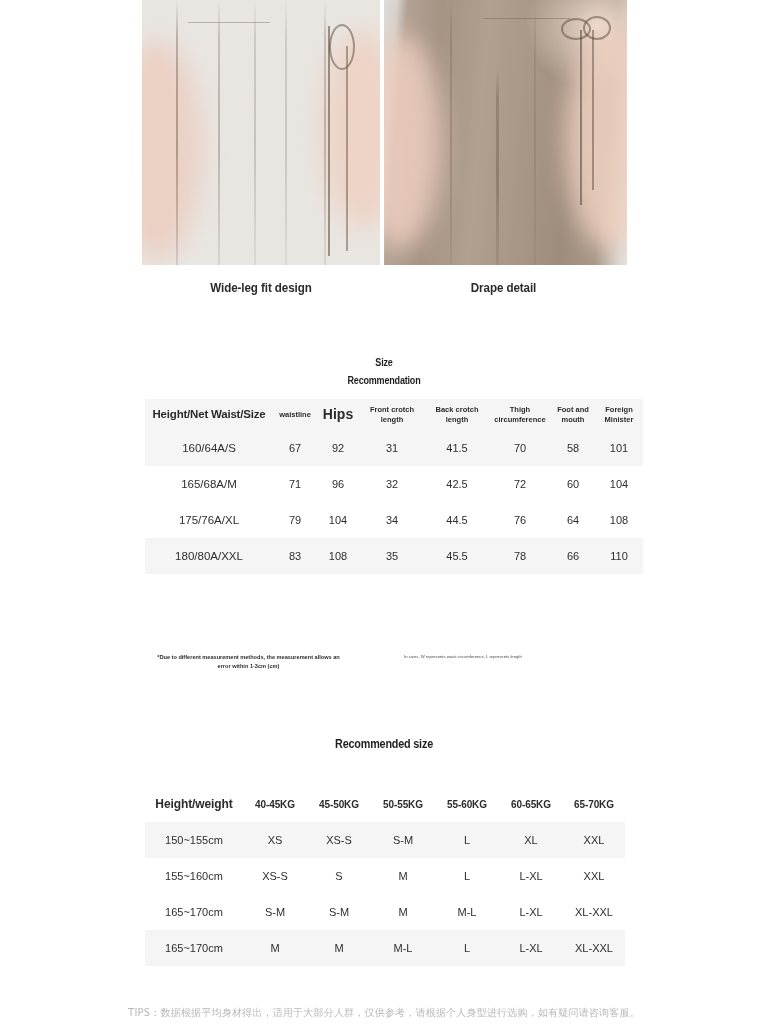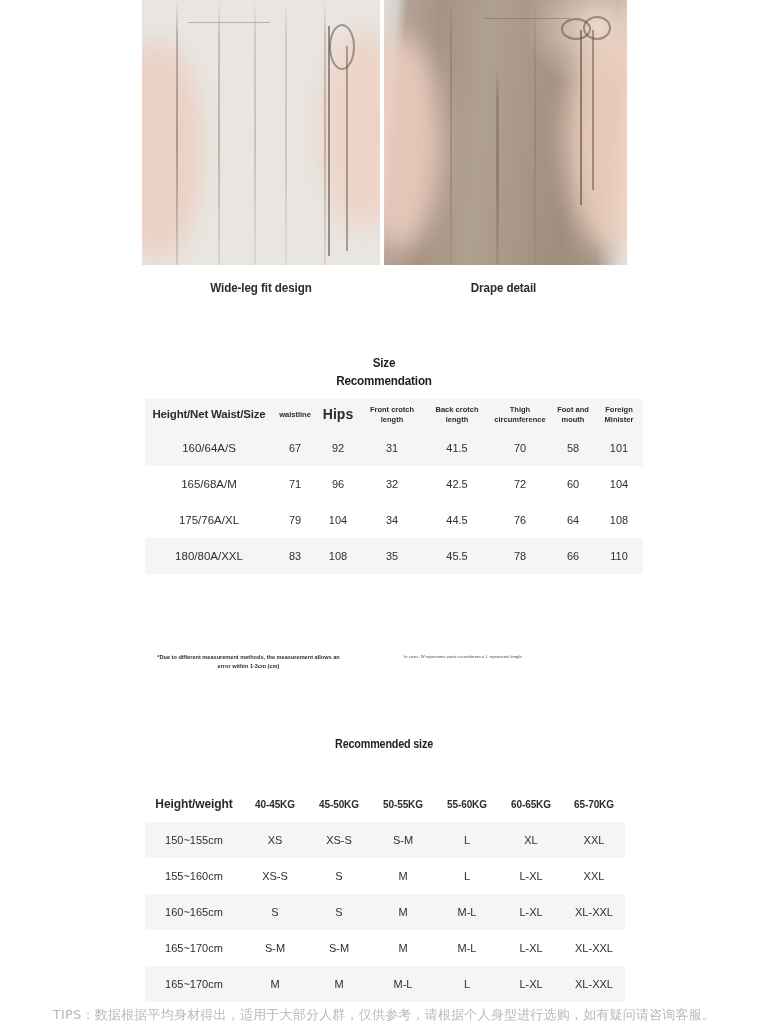--- a/index.html
+++ b/index.html
@@ -99,21 +99,21 @@
   .cap-right { width: 247px; }
 
   
   .section-title {
     position: absolute;
     left: 0;
     width: 768px;
     text-align: center;
     font-weight: 700;
     color: #1f1f1f;
-    font-size: 13px;
+    font-size: 10px;
     line-height: 18px;
     letter-spacing: -0.2px;
   }
   .section-title span { display: block; transform: scaleX(0.9); }
   #title-size { top: 354px; }
   #title-reco { top: 735px; font-size: 12px; }
 
   
   table {
     border-collapse: collapse;
@@ -195,21 +195,21 @@
     color: #4a4a4a;
     text-align: center;
   }
 
   .tips {
     position: absolute;
     left: 0;
     top: 1006px;
     width: 768px;
     text-align: center;
-    font-size: 13px;
+    font-size: 10px;
     color: #b9b9b9;
     letter-spacing: 0.2px;
     font-family: "DejaVu Sans", sans-serif;
   }
 </style>
 </head>
 <body>
 
 <div class="photo-strip">
 
@@ -363,29 +363,20 @@
     </tr>
     <tr>
       <td>155~160cm</td>
       <td>XS-S</td>
       <td>S</td>
       <td>M</td>
       <td>L</td>
       <td>L-XL</td>
       <td>XXL</td>
     </tr>
-    <tr class="stripe">
-      <td>160~165cm</td>
-      <td>S</td>
-      <td>S</td>
-      <td>M</td>
-      <td>M-L</td>
-      <td>L-XL</td>
-      <td>XL-XXL</td>
-    </tr>
     <tr>
       <td>165~170cm</td>
       <td>S-M</td>
       <td>S-M</td>
       <td>M</td>
       <td>M-L</td>
       <td>L-XL</td>
       <td>XL-XXL</td>
     </tr>
     <tr class="stripe">

